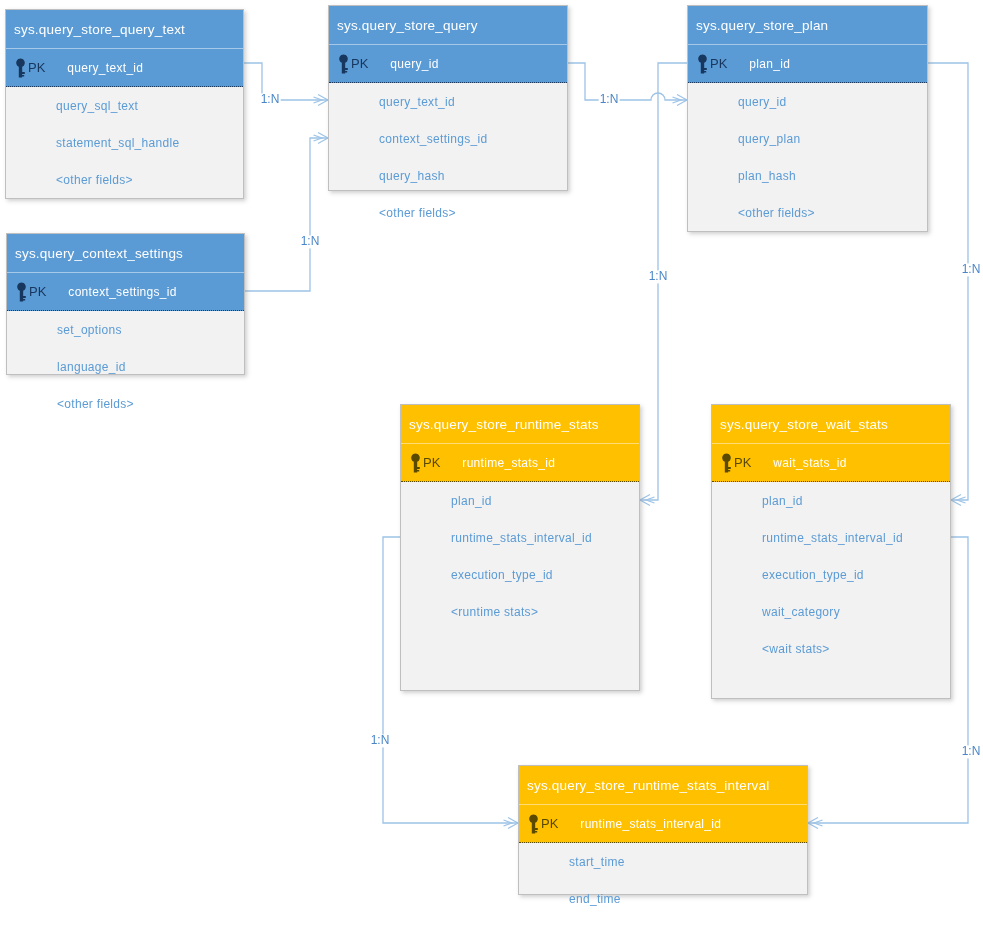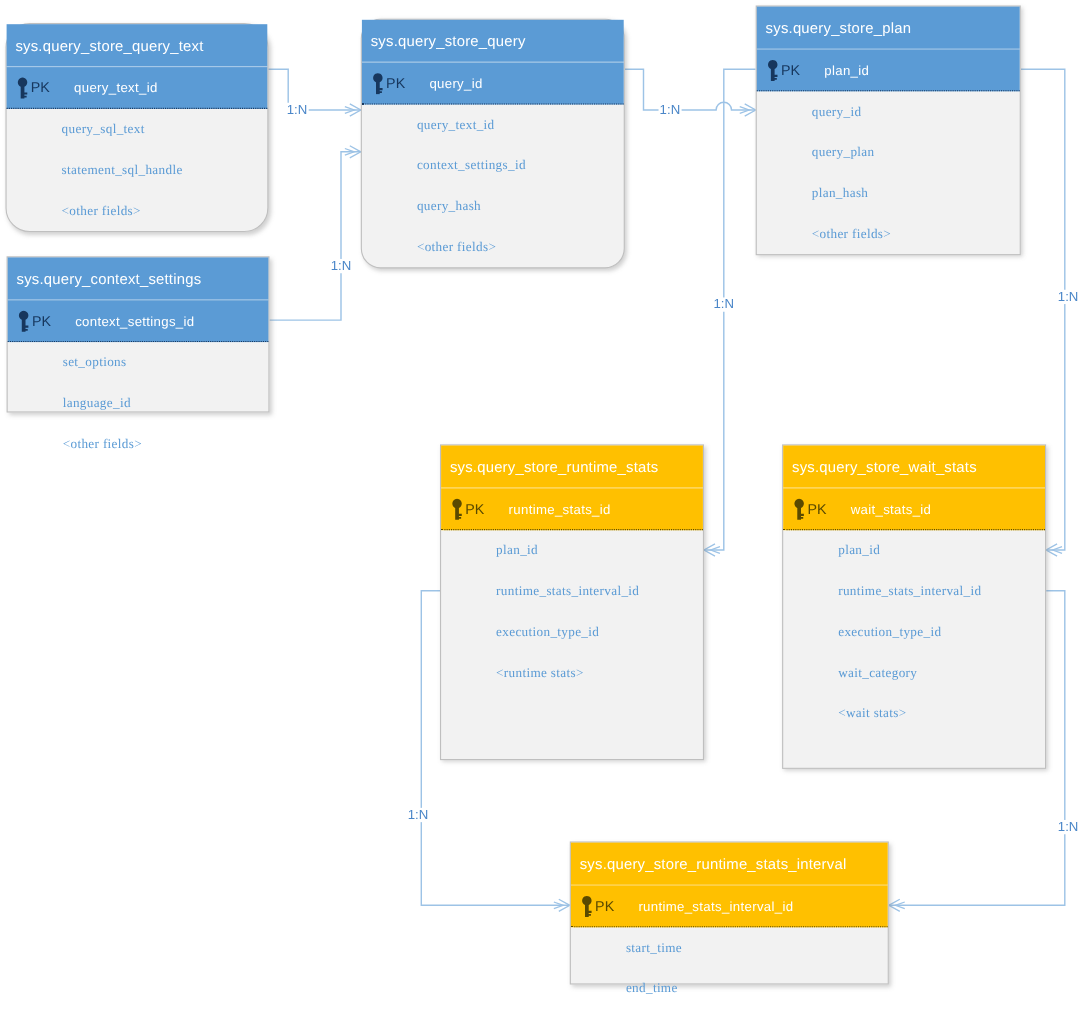--- a/index.html
+++ b/index.html
@@ -74,21 +74,20 @@
   .tbl-row {
     height: 37px;
     display: flex;
     align-items: center;
     padding-left: 50px;
     color: var(--field-text, #5B9BD5);
     font-size: 12px;
     letter-spacing: 0.3px;
     white-space: nowrap;
     box-sizing: border-box;
-    font-family: Liberation Serif, serif;
   }
   .card-label {
     position: absolute;
     transform: translate(-50%, -50%);
     background: #ffffff;
     color: var(--label-text, #4a86c8);
     font-size: 12px;
     line-height: 1.1;
     padding: 0 1px;
     white-space: nowrap;
@@ -109,34 +108,34 @@
         <path d="M244,63 L262,63 L262,100 L328,100" class="conn" marker-end="url(#arrowhead)"></path>
         <path d="M244,291 L310,291 L310,138 L328,138" class="conn" marker-end="url(#arrowhead)"></path>
         <path d="M568,63 L585,63 L585,100 L651,100 A7,7 0 0 1 665,100 L687,100" class="conn" marker-end="url(#arrowhead)"></path>
         <path d="M687,63 L658,63 L658,500 L640,500" class="conn" marker-end="url(#arrowhead)"></path>
         <path d="M928,63 L968,63 L968,500 L951,500" class="conn" marker-end="url(#arrowhead)"></path>
         <path d="M400,537 L383,537 L383,823 L518,823" class="conn" marker-end="url(#arrowhead)"></path>
         <path d="M951,537 L968,537 L968,823 L808,823" class="conn" marker-end="url(#arrowhead)"></path>
       </g>
   </svg>
   <div id="tables-layer">
-      <div class="tbl blue" style="left: 5px; top: 21px; width: 239px; height: 190px; border-radius: 22px;">
+      <div class="tbl blue" style="left: 5px; top: 9px; width: 239px; height: 190px;">
         <div class="tbl-header">sys.query_store_query_text</div>
         <div class="tbl-pk">
           <svg viewBox="0 0 13 20" class="pk-key">
             <path d="M6.5,0.5 A4.3,4.3 0 1 1 6.49,0.5 Z M4.8,7 h3.4 v7 h2.6 v2 h-2.6 v1 h2 v1.6 h-2 v1 h-3.4 Z" fill="#17375E"></path>
           </svg>
           <span class="pk-tag">PK</span>
           <span class="pk-name">query_text_id</span>
         </div>
         <div class="tbl-row">query_sql_text</div>
         <div class="tbl-row">statement_sql_handle</div>
         <div class="tbl-row">&lt;other fields&gt;</div>
       </div>
-      <div class="tbl blue" style="left: 328px; top: 17px; width: 240px; height: 227px; border-radius: 18px;">
+      <div class="tbl blue" style="left: 328px; top: 5px; width: 240px; height: 186px;">
         <div class="tbl-header">sys.query_store_query</div>
         <div class="tbl-pk">
           <svg viewBox="0 0 13 20" class="pk-key">
             <path d="M6.5,0.5 A4.3,4.3 0 1 1 6.49,0.5 Z M4.8,7 h3.4 v7 h2.6 v2 h-2.6 v1 h2 v1.6 h-2 v1 h-3.4 Z" fill="#17375E"></path>
           </svg>
           <span class="pk-tag">PK</span>
           <span class="pk-name">query_id</span>
         </div>
         <div class="tbl-row">query_text_id</div>
         <div class="tbl-row">context_settings_id</div>

